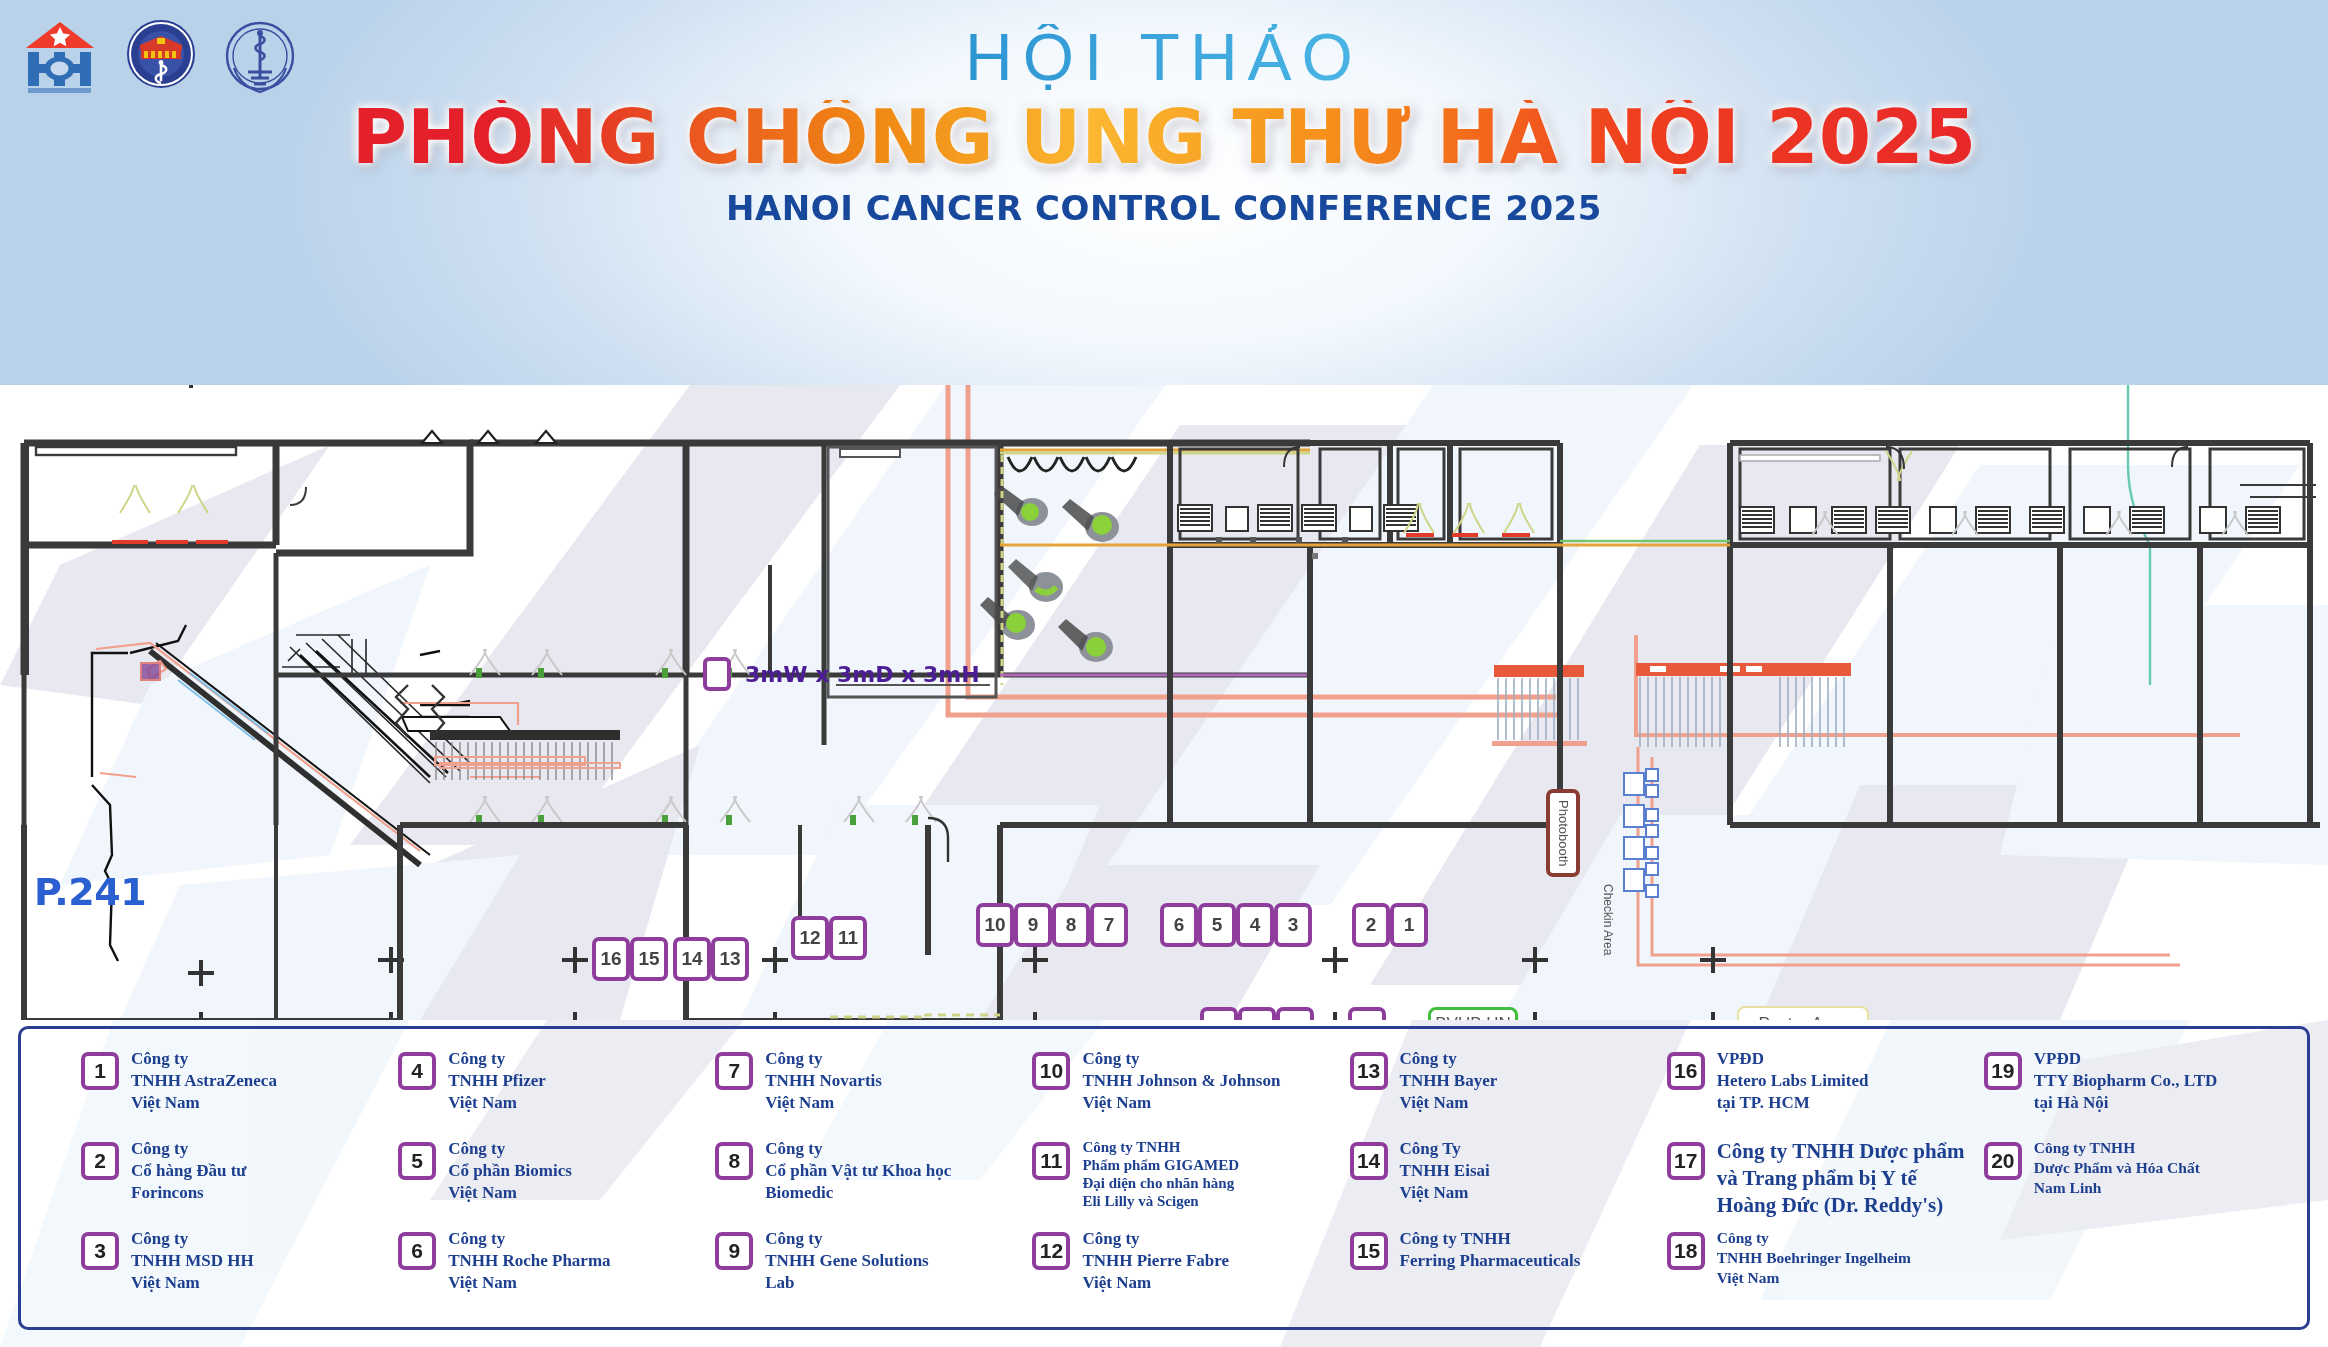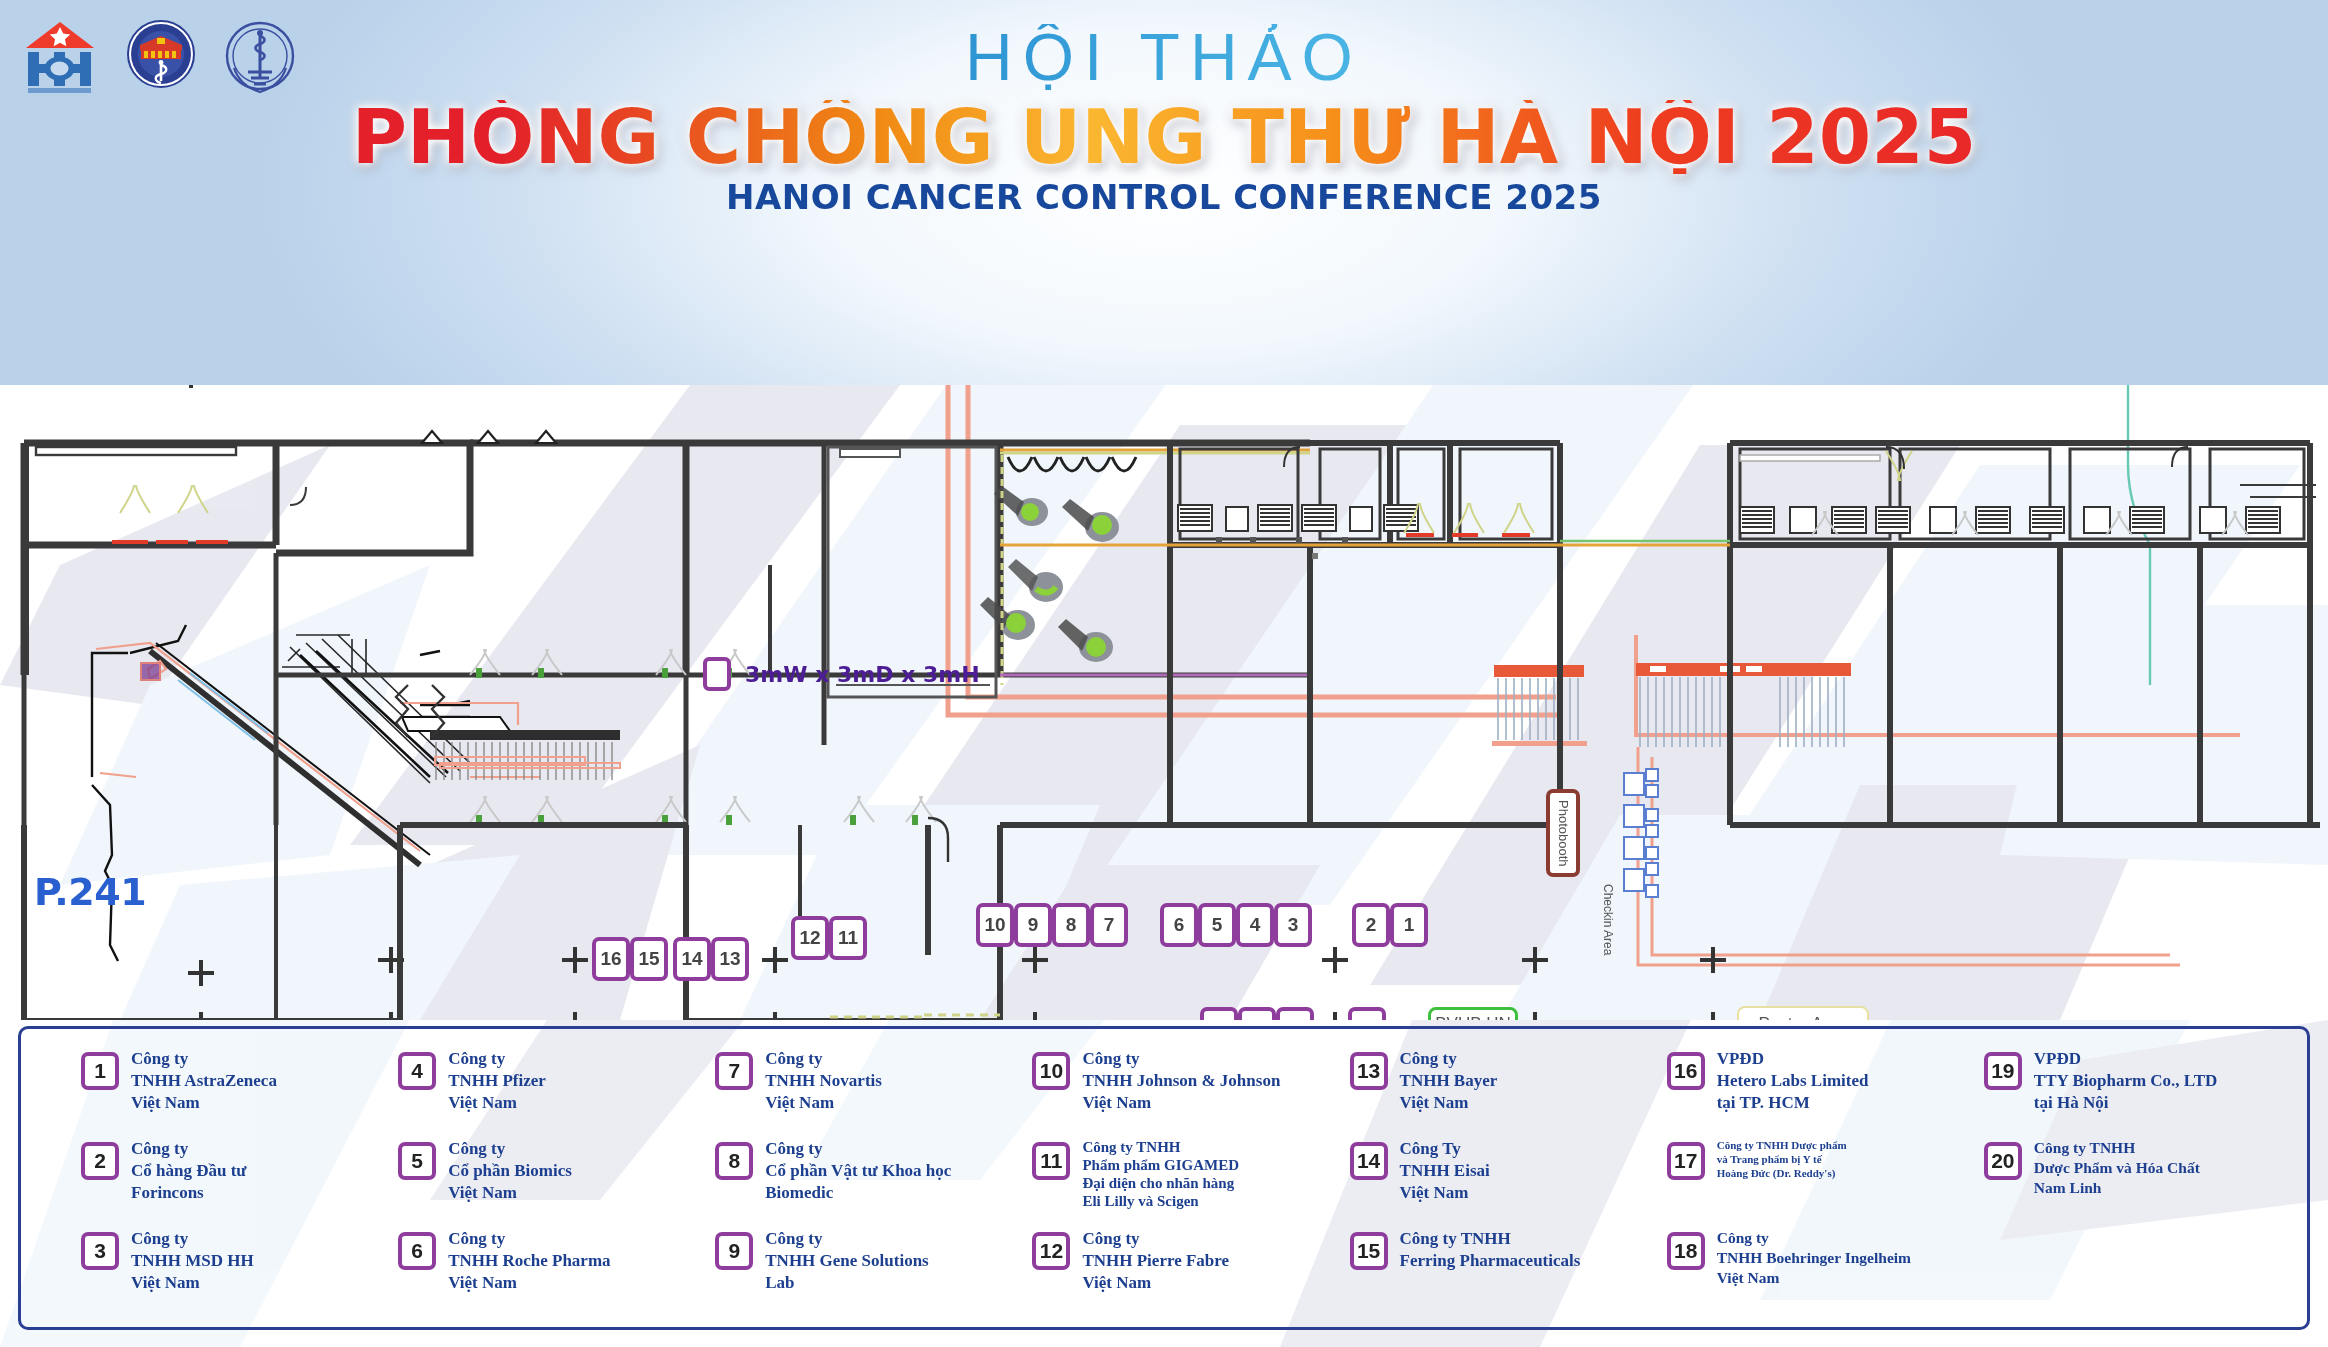--- a/index.html
+++ b/index.html
@@ -43,21 +43,21 @@
     font-family:"DejaVu Sans", sans-serif;
     font-size:74px; font-weight:bold; letter-spacing:0px;
     line-height:1.0;
     background:linear-gradient(90deg,#e8252a 0%,#e3202a 22%,#f08a14 38%,#fbb731 47%,#f6901a 57%,#ee3e1f 70%,#e8252a 86%,#e01f27 100%);
     -webkit-background-clip:text; background-clip:text; color:transparent;
     -webkit-text-stroke:0px transparent;
     filter:drop-shadow(0 0 5px #ffffff) drop-shadow(0 0 4px #ffffff) drop-shadow(2px 3px 2px rgba(120,120,140,.5));
     transform:scaleX(1.02);
   }
   #engtitle{
-    margin-top:3px; color:#17489b; font-size:34px; font-weight:bold; letter-spacing:.5px;
+    margin-top:14px; color:#17489b; font-size:34px; font-weight:bold; letter-spacing:.5px;
     font-family:"DejaVu Sans", sans-serif;
   }
   #dateline{
     margin-top:12px; color:#17489b; font-size:27px; font-weight:bold; letter-spacing:1px;
     font-family:"DejaVu Sans", sans-serif;
   }
 
   
   #map{
     position:absolute; left:0; top:385px; width:2328px; height:635px;
@@ -759,21 +759,21 @@
       <div class="lg-num">16</div>
       <div class="lg-txt">
         <div>VPĐD</div>
         <div>Hetero Labs Limited</div>
         <div>tại TP. HCM</div>
       </div>
     </div>
 
     <div class="lg-item" style="grid-column:6;grid-row:2;">
       <div class="lg-num">17</div>
-      <div class="lg-txt" style="font-size:11px;">
+      <div class="lg-txt" style="font-size:21px;">
         <div>Công ty TNHH Dược phẩm</div>
         <div>và Trang phẩm bị Y tế</div>
         <div>Hoàng Đức (Dr. Reddy's)</div>
       </div>
     </div>
 
     <div class="lg-item" style="grid-column:6;grid-row:3;">
       <div class="lg-num">18</div>
       <div class="lg-txt" style="font-size:15.5px;">
         <div>Công ty</div>

